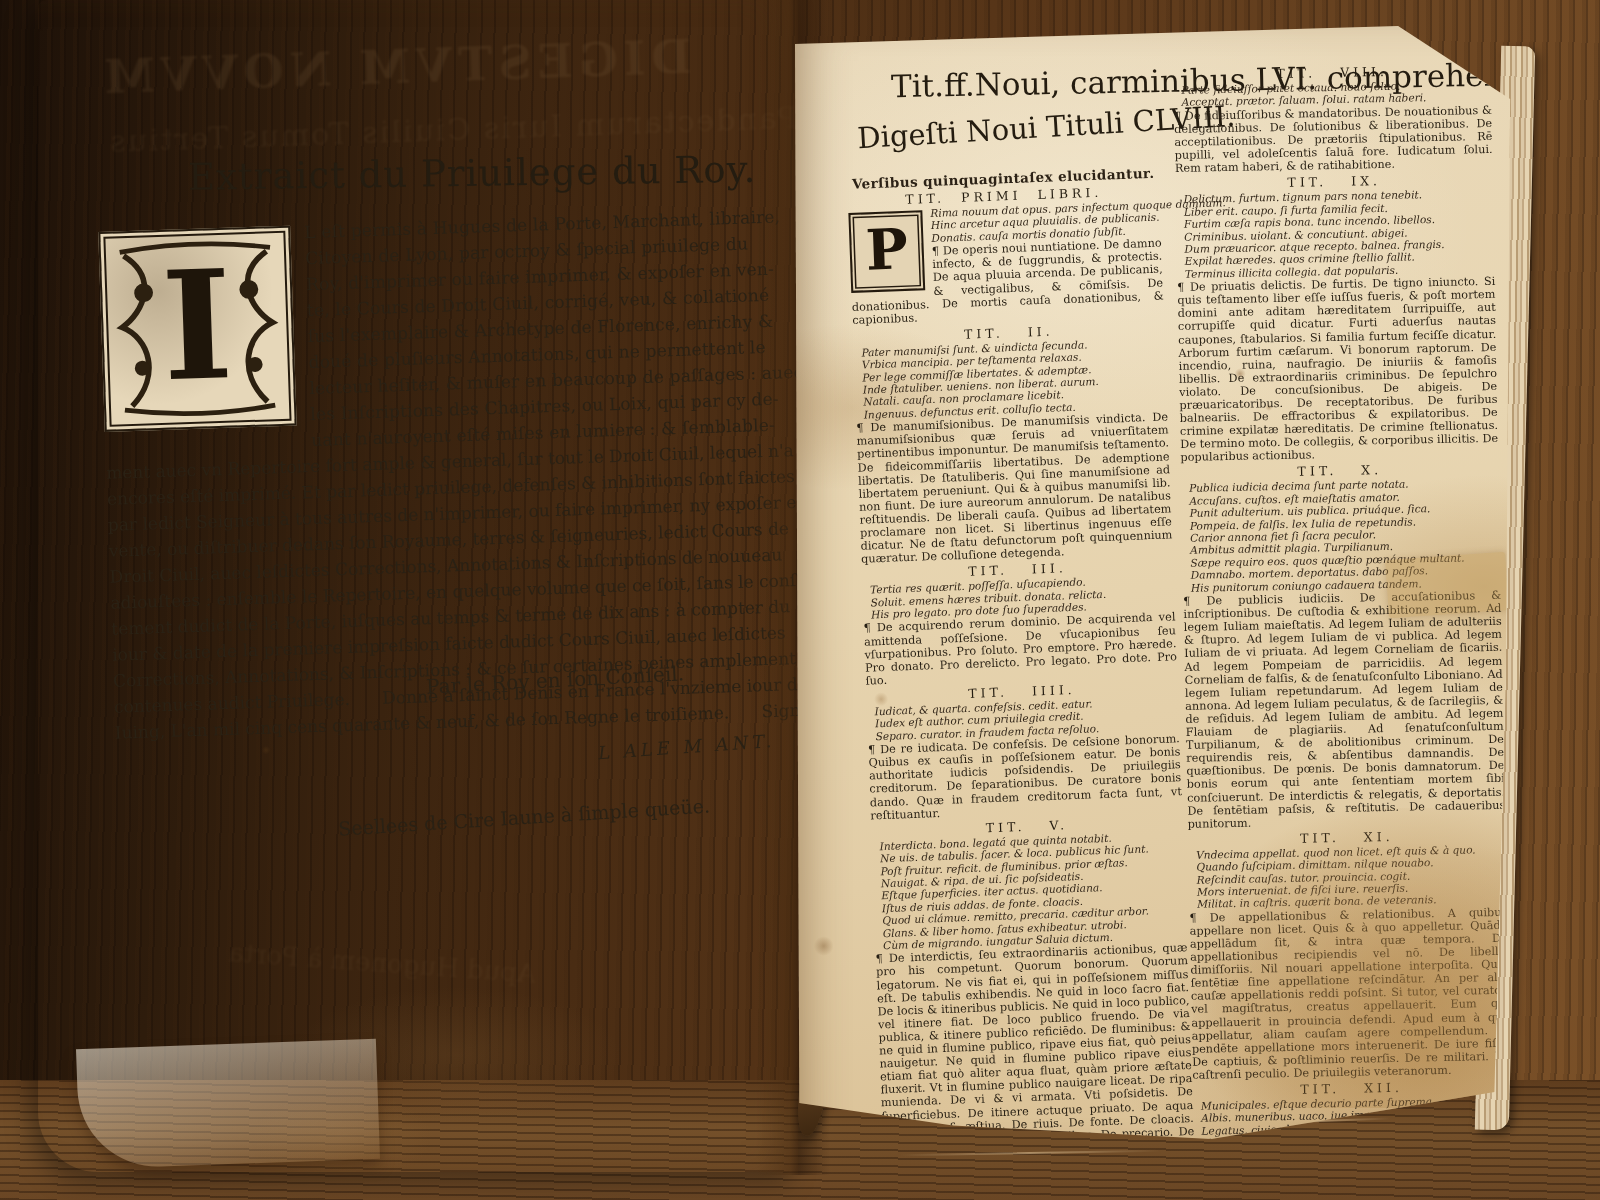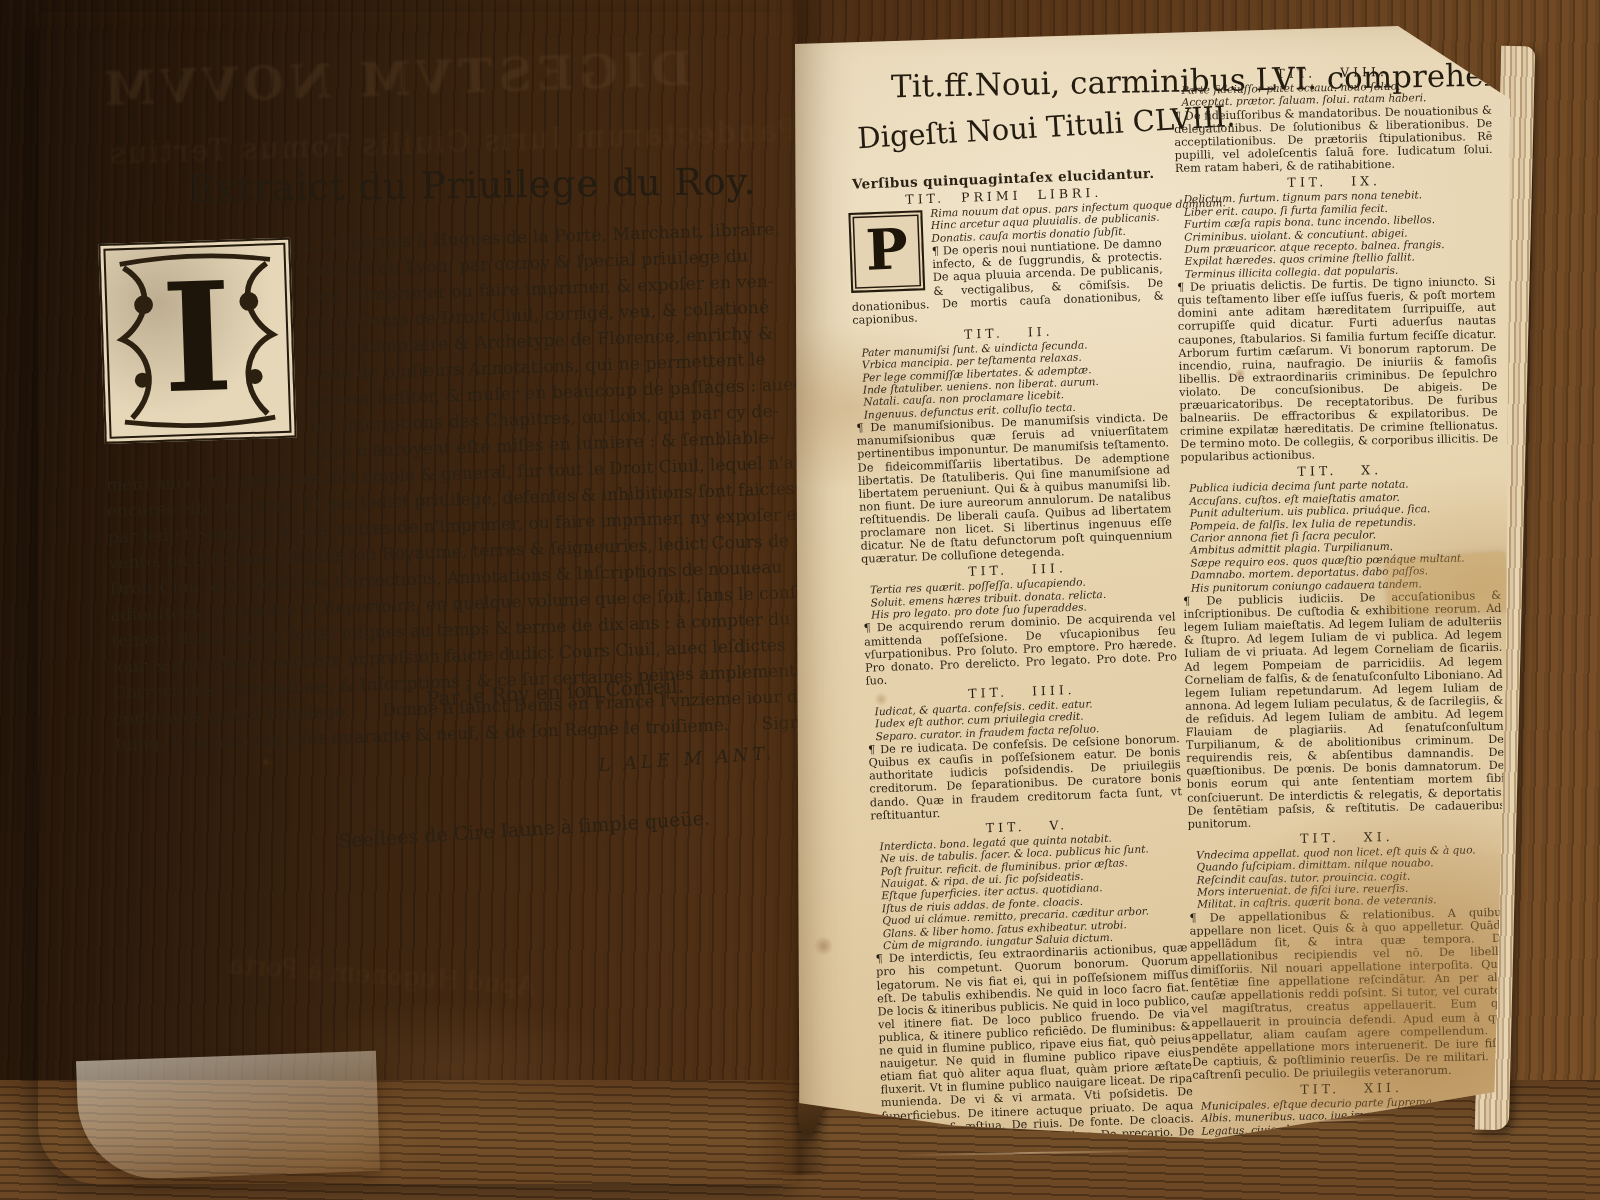--- a/index.html
+++ b/index.html
@@ -33,21 +33,21 @@
   .page-left{
     left:38px;top:0;width:760px;height:1172px;
     background:
       radial-gradient(ellipse 380px 220px at 20% 88%, rgba(158,117,70,.25), transparent 70%),
       radial-gradient(ellipse 500px 260px at 85% 10%, rgba(255,250,238,.5), transparent 70%),
       radial-gradient(ellipse 300px 500px at 2% 50%, rgba(120,85,45,.30), transparent 75%),
       linear-gradient(155deg,#dbc6a8 0%,#ecdfc5 35%,#ecddc0 62%,#dcc6a4 88%,#cfb astra 100%),
       linear-gradient(155deg,#dbc6a8 0%,#ecdfc5 35%,#ecddc0 62%,#d8c19e 100%);
     border-radius:8px 0 0 60px 
   }
-  .page-left{box-shadow:inset -26px 0 40px -18px rgba(80,50,20,.35), -8px 10px 24px rgba(0,0,0,.35);margin-top:12px;}
+  .page-left{box-shadow:inset -26px 0 40px -18px rgba(80,50,20,.35), -8px 10px 24px rgba(0,0,0,.35);}
   .page-right{
     left:795px;top:26px;width:718px;height:1122px;
     background:
       radial-gradient(ellipse 420px 300px at 88% 92%, rgba(160,110,50,.38), transparent 72%),
       radial-gradient(ellipse 260px 160px at 96% 50%, rgba(165,120,55,.30), transparent 70%),
       radial-gradient(ellipse 200px 120px at 8% 34%, rgba(150,105,50,.22), transparent 70%),
       radial-gradient(ellipse 520px 320px at 40% 18%, rgba(252,246,230,.45), transparent 75%),
       linear-gradient(170deg,#e9d9ba 0%,#e8d6b2 40%,#e2cda6 70%,#d9bf93 100%);
     clip-path:polygon(0 1.6%, 84% 0, 99.6% 6.5%, 99% 58%, 97.4% 95%, 58% 99.2%, 22% 98%, .6% 96%);
     box-shadow:inset 28px 0 46px -20px rgba(90,55,20,.45);

